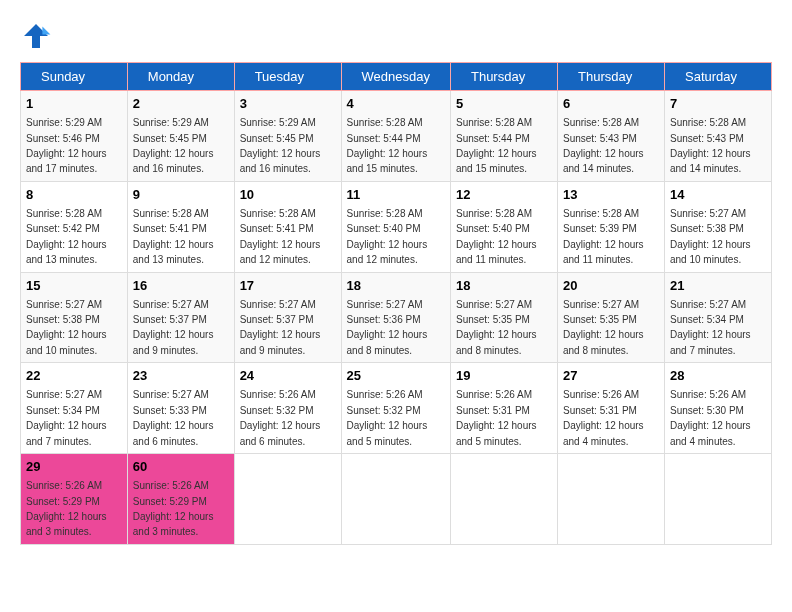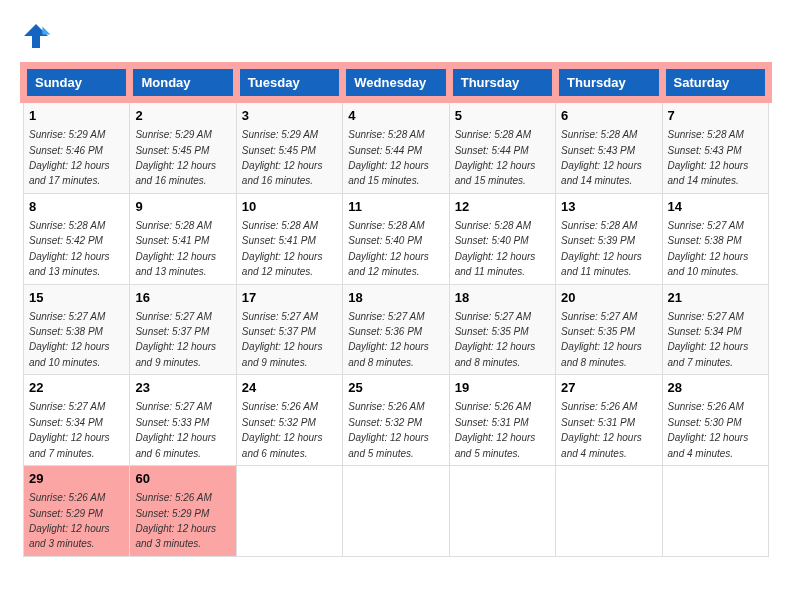--- a/index.html
+++ b/index.html
@@ -49,25 +49,25 @@
     table {
       width: 100%;
       border-collapse: collapse;
       font-size: 11px;
     }
     thead tr {
       background: #1565c0;
       color: #fff;
     }
     thead th {
-      padding: 6px 8px;
+      padding: 6px 20px;
       text-align: left;
       font-size: 13px;
-      font-weight: bold;
-      border: 7px solid #fca5a5;
+      font-weight: normal;
+      border: 1px solid #fca5a5;
     }
     tbody tr {
       background: #fff;
     }
     tbody tr:nth-child(odd) {
       background: #f9f9f9;
     }
     tbody td {
       padding: 4px 5px;
       vertical-align: top;
@@ -79,27 +79,26 @@
     .day-num {
       font-size: 13px;
       font-weight: bold;
       display: block;
       margin-bottom: 2px;
     }
     .day-info {
       font-size: 10px;
       color: #333;
       line-height: 1.4;
-      font-style: italic;
     }
     .empty-cell {
       background: #fff;
     }
     tbody tr:last-child {
-      background: #fca5a5;
+      background: #ec4899;
     }
   </style>
 </head>
 <body>
 
 <div class="header">
   <div class="logo">
     <svg class="logo-icon" viewBox="0 0 40 40">
       <polygon points="20,5 35,20 25,20 25,35 15,35 15,20 5,20" fill="#1565c0"></polygon>
       <polygon points="28,8 38,18 28,18" fill="#42a5f5"></polygon>

